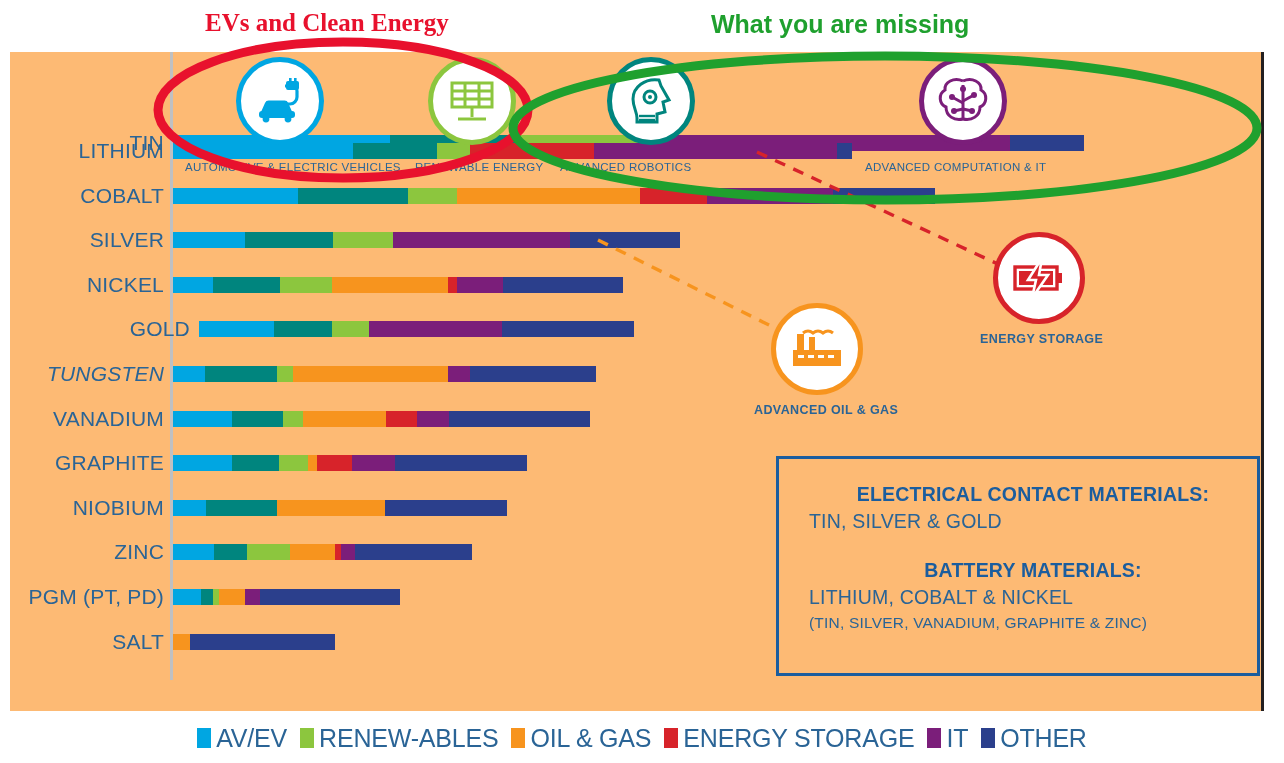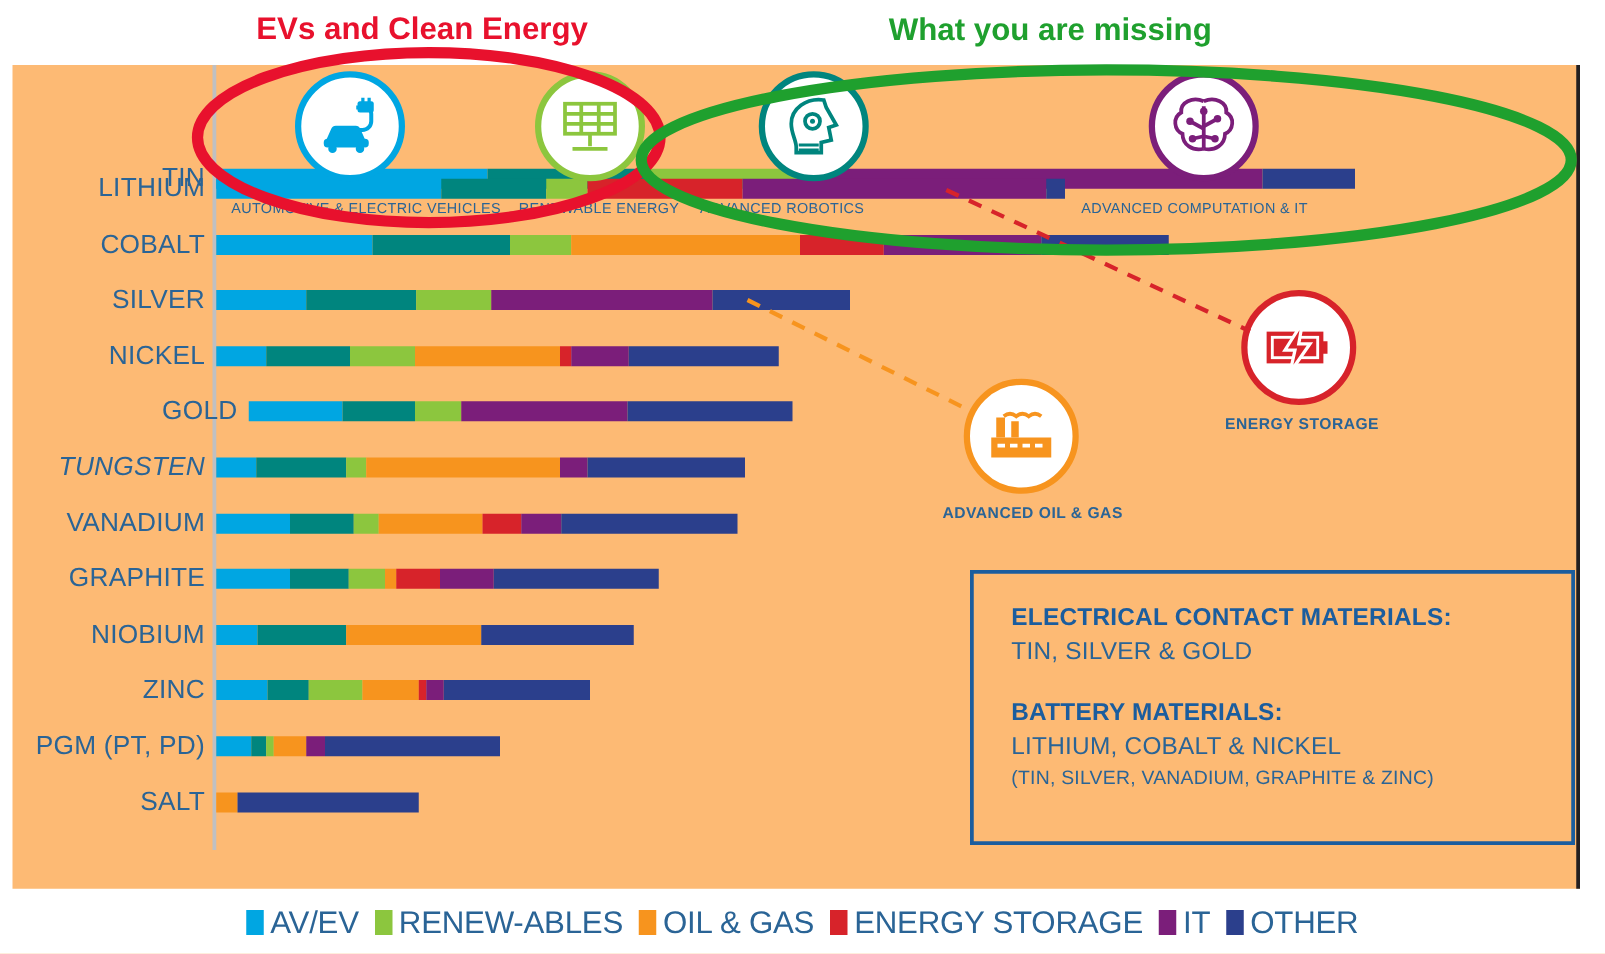--- a/index.html
+++ b/index.html
@@ -5,21 +5,21 @@
   * { margin:0; padding:0; box-sizing:border-box; }
   html,body { width:1284px; height:763px; }
   body {
     background:#ffffff;
     font-family:"Liberation Sans", sans-serif;
     position:relative;
     overflow:hidden;
   }
   
   .ann-title { position:absolute; font-weight:bold; font-size:25px; white-space:nowrap; }
-  #ann-evs { left:205px; top:9px; color:#e8112d; }
+  #ann-evs { left:205px; top:9px; color:#e8112d;font-family:Liberation Serif, serif; }
   #ann-missing { left:711px; top:10px; color:#1fa02e; }
 
   
   #chart-panel {
     position:absolute; left:10px; top:52px; width:1254px; height:659px;
     background:#fdba74;
   }
   #panel-right-rule { position:absolute; right:0; top:0; width:3px; height:100%; background:#231f20; }
   #axis-line { position:absolute; left:160px; top:0px; width:3px; height:628px; background:#bfc0c2; }
 
@@ -54,21 +54,21 @@
     position:absolute; font-size:12.5px; color:#2a6496; font-weight:600;
     letter-spacing:0.4px; white-space:nowrap; text-align:center;
   }
 
   
   #info-box {
     position:absolute; left:776px; top:456px; width:484px; height:220px;
     border:3px solid #1b5d9e; background:rgba(230,231,232,0.0);
     padding:22px 0 0 30px;
   }
-  .info-head { font-size:19.5px; font-weight:bold; color:#1b5d9e; letter-spacing:0.2px; line-height:26px; }
+  .info-head { font-size:19.5px; font-weight:bold; color:#1b5d9e; letter-spacing:0.2px; line-height:26px;text-align:center; }
   .info-sub  { font-size:19.5px; color:#2a6496; letter-spacing:0.2px; line-height:28px; }
   .info-note { font-size:15.5px; color:#2a6496; letter-spacing:0.2px; line-height:24px; }
   .info-gap { height:22px; }
 
   
   #legend {
     position:absolute; left:0; top:713px; width:1284px; height:50px;
     display:flex; align-items:center; justify-content:center; gap:13px;
   }
   .legend-item { display:flex; align-items:center; gap:5px; }

